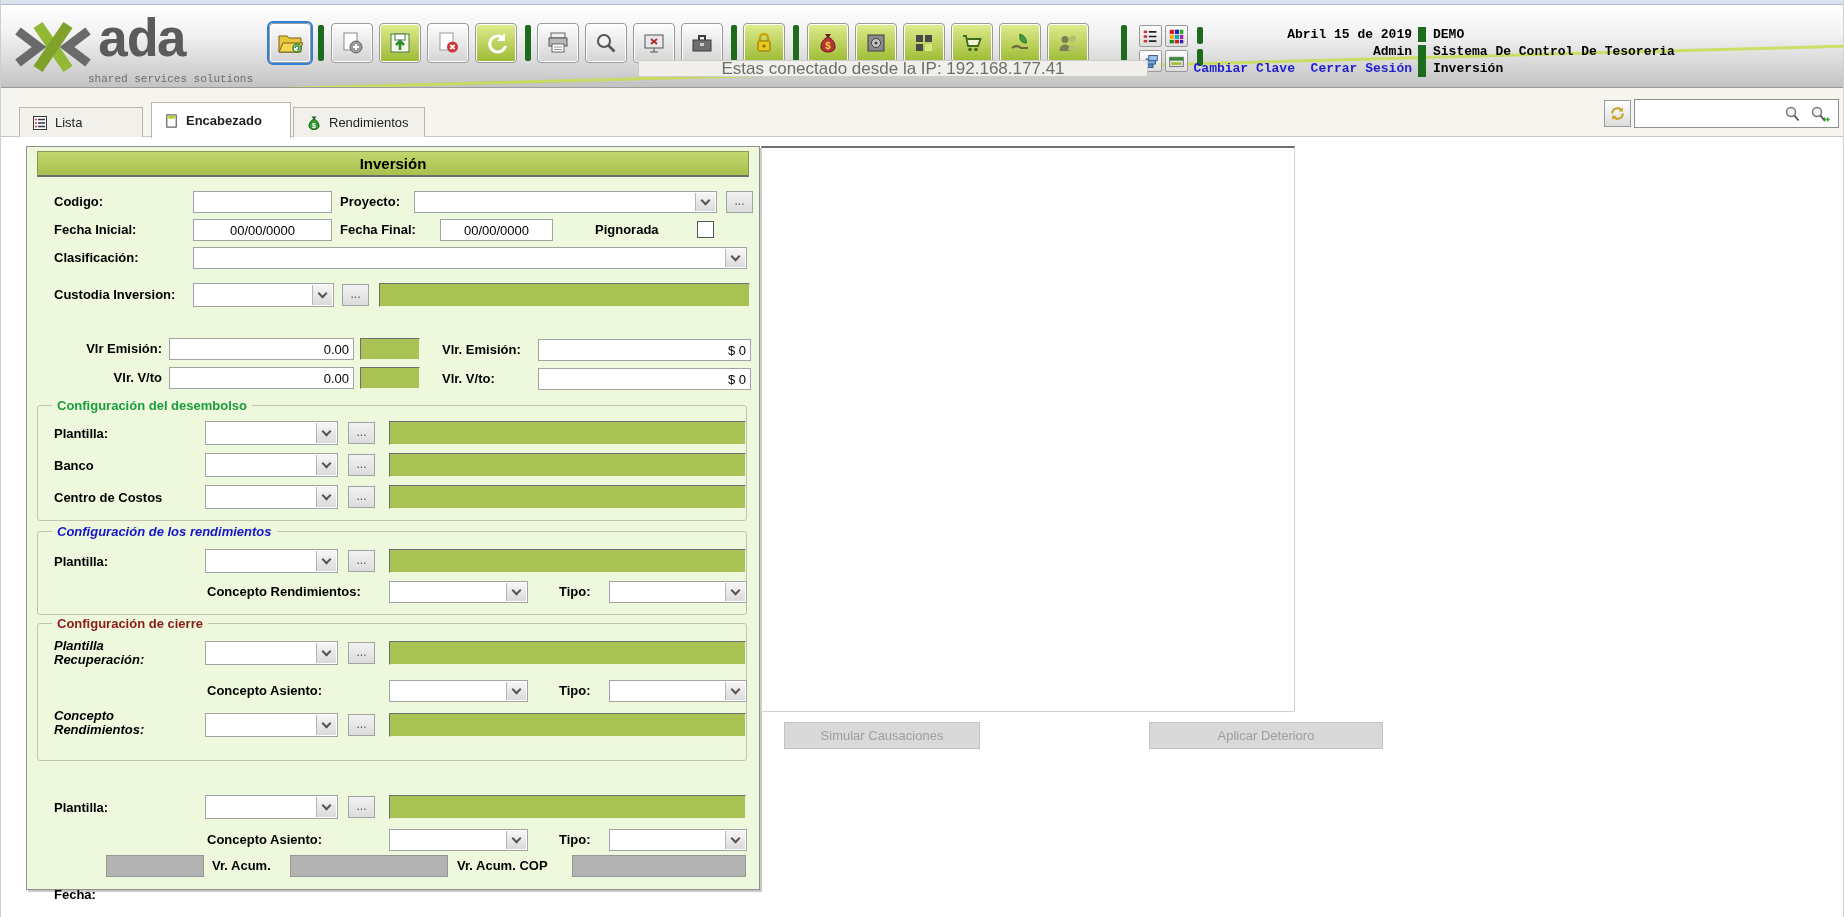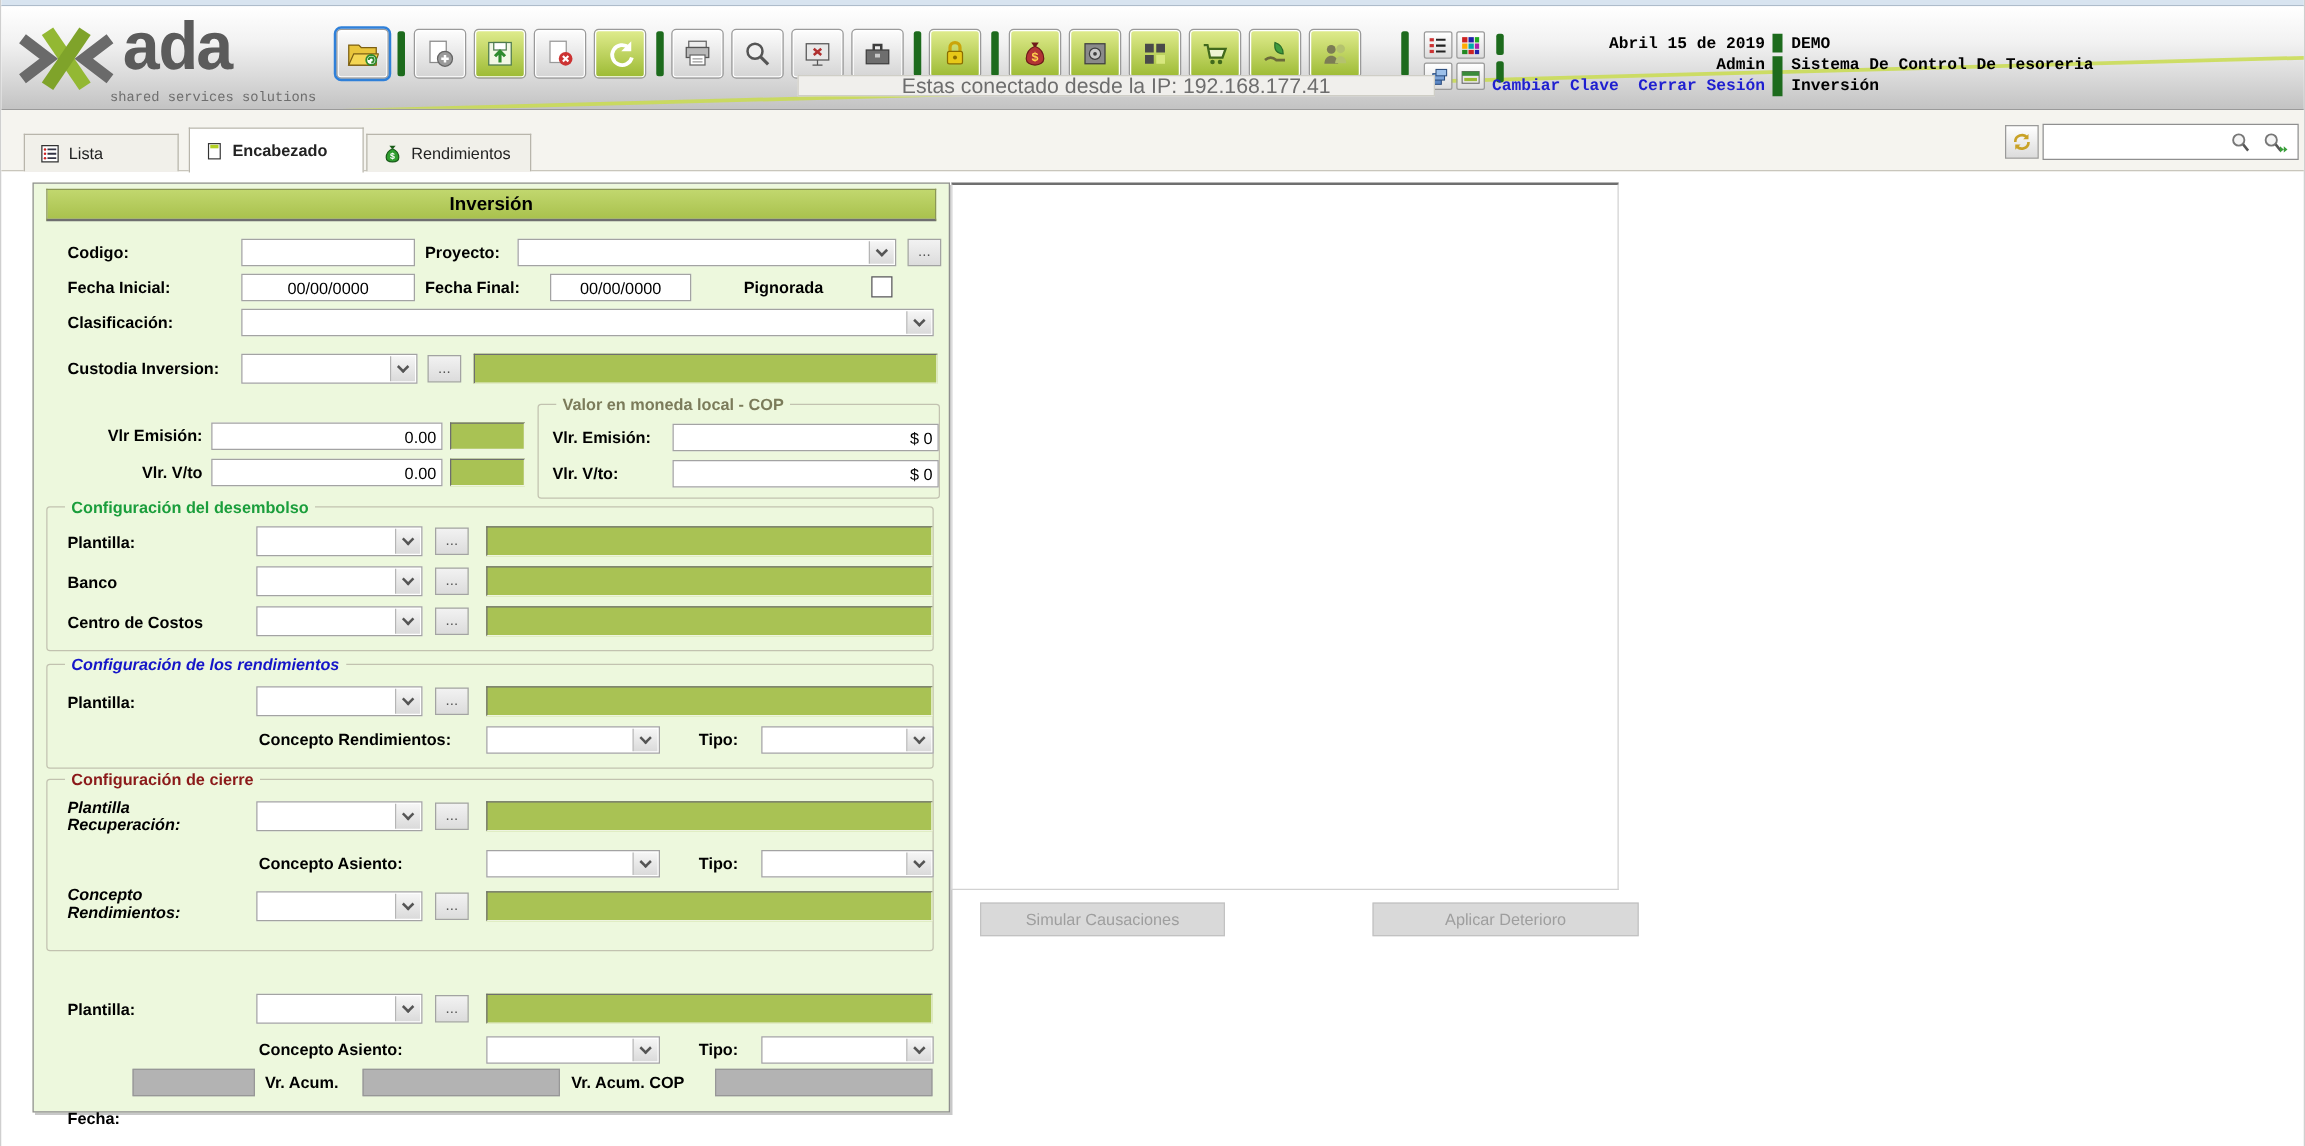--- a/index.html
+++ b/index.html
@@ -353,23 +353,20 @@
     <div class="dots" style="left:315px; top:137px">...</div>
     <div class="gfield" style="left:352px; top:136px; width:371px"></div>
 
     <div class="lbl" style="left:10px; top:194px; width:125px; text-align:right">Vlr Emisión:</div>
     <input class="inp rt" style="left: 142px; top: 191px; width: 185px;" value="0.00">
     <div class="gfield" style="left:333px; top:191px; width:60px; height:22px"></div>
     <div class="lbl" style="left:10px; top:223px; width:125px; text-align:right">Vlr. V/to</div>
     <input class="inp rt" style="left: 142px; top: 220px; width: 185px;" value="0.00">
     <div class="gfield" style="left:333px; top:220px; width:60px; height:22px"></div>
 
-    <div class="gbox" style="left:403px; top:176px; width:322px; height:76px">
-      <div class="gbox-title t-cop">Valor en moneda local - COP</div>
-    </div>
     <div class="lbl" style="left:415px; top:195px">Vlr. Emisión:</div>
     <input class="inp rt" style="left: 511px; top: 192px; width: 213px;" value="$ 0">
     <div class="lbl" style="left:415px; top:224px">Vlr. V/to:</div>
     <input class="inp rt" style="left: 511px; top: 221px; width: 213px;" value="$ 0">
 
     <div class="gbox" style="left:10px; top:258px; width:710px; height:116px">
       <div class="gbox-title t-des">Configuración del desembolso</div>
     </div>
     <div class="lbl" style="left:27px; top:279px">Plantilla:</div>
     <div class="combo h24" style="left:178px; top:274px; width:133px">
@@ -477,15 +474,15 @@
     <div class="lbl" style="left:27px; top:740px">Fecha:</div>
     <div class="grayf" style="left:79px; top:708px; width:98px"></div>
     <div class="lbl" style="left:185px; top:711px">Vr. Acum.</div>
     <div class="grayf" style="left:263px; top:708px; width:158px"></div>
     <div class="lbl" style="left:430px; top:711px">Vr. Acum. COP</div>
     <div class="grayf" style="left:545px; top:708px; width:174px"></div>
   </div>
 
   <div class="abs right-panel"></div>
   <div class="abs dis-btn" style="left:783px; width:196px">Simular Causaciones</div>
-  <div class="abs dis-btn" style="left:1097px; width:213px">Aplicar Deterioro</div>
+  <div class="abs dis-btn" style="left:1148px; width:234px">Aplicar Deterioro</div>
 
 </div>
 
 </body></html>

